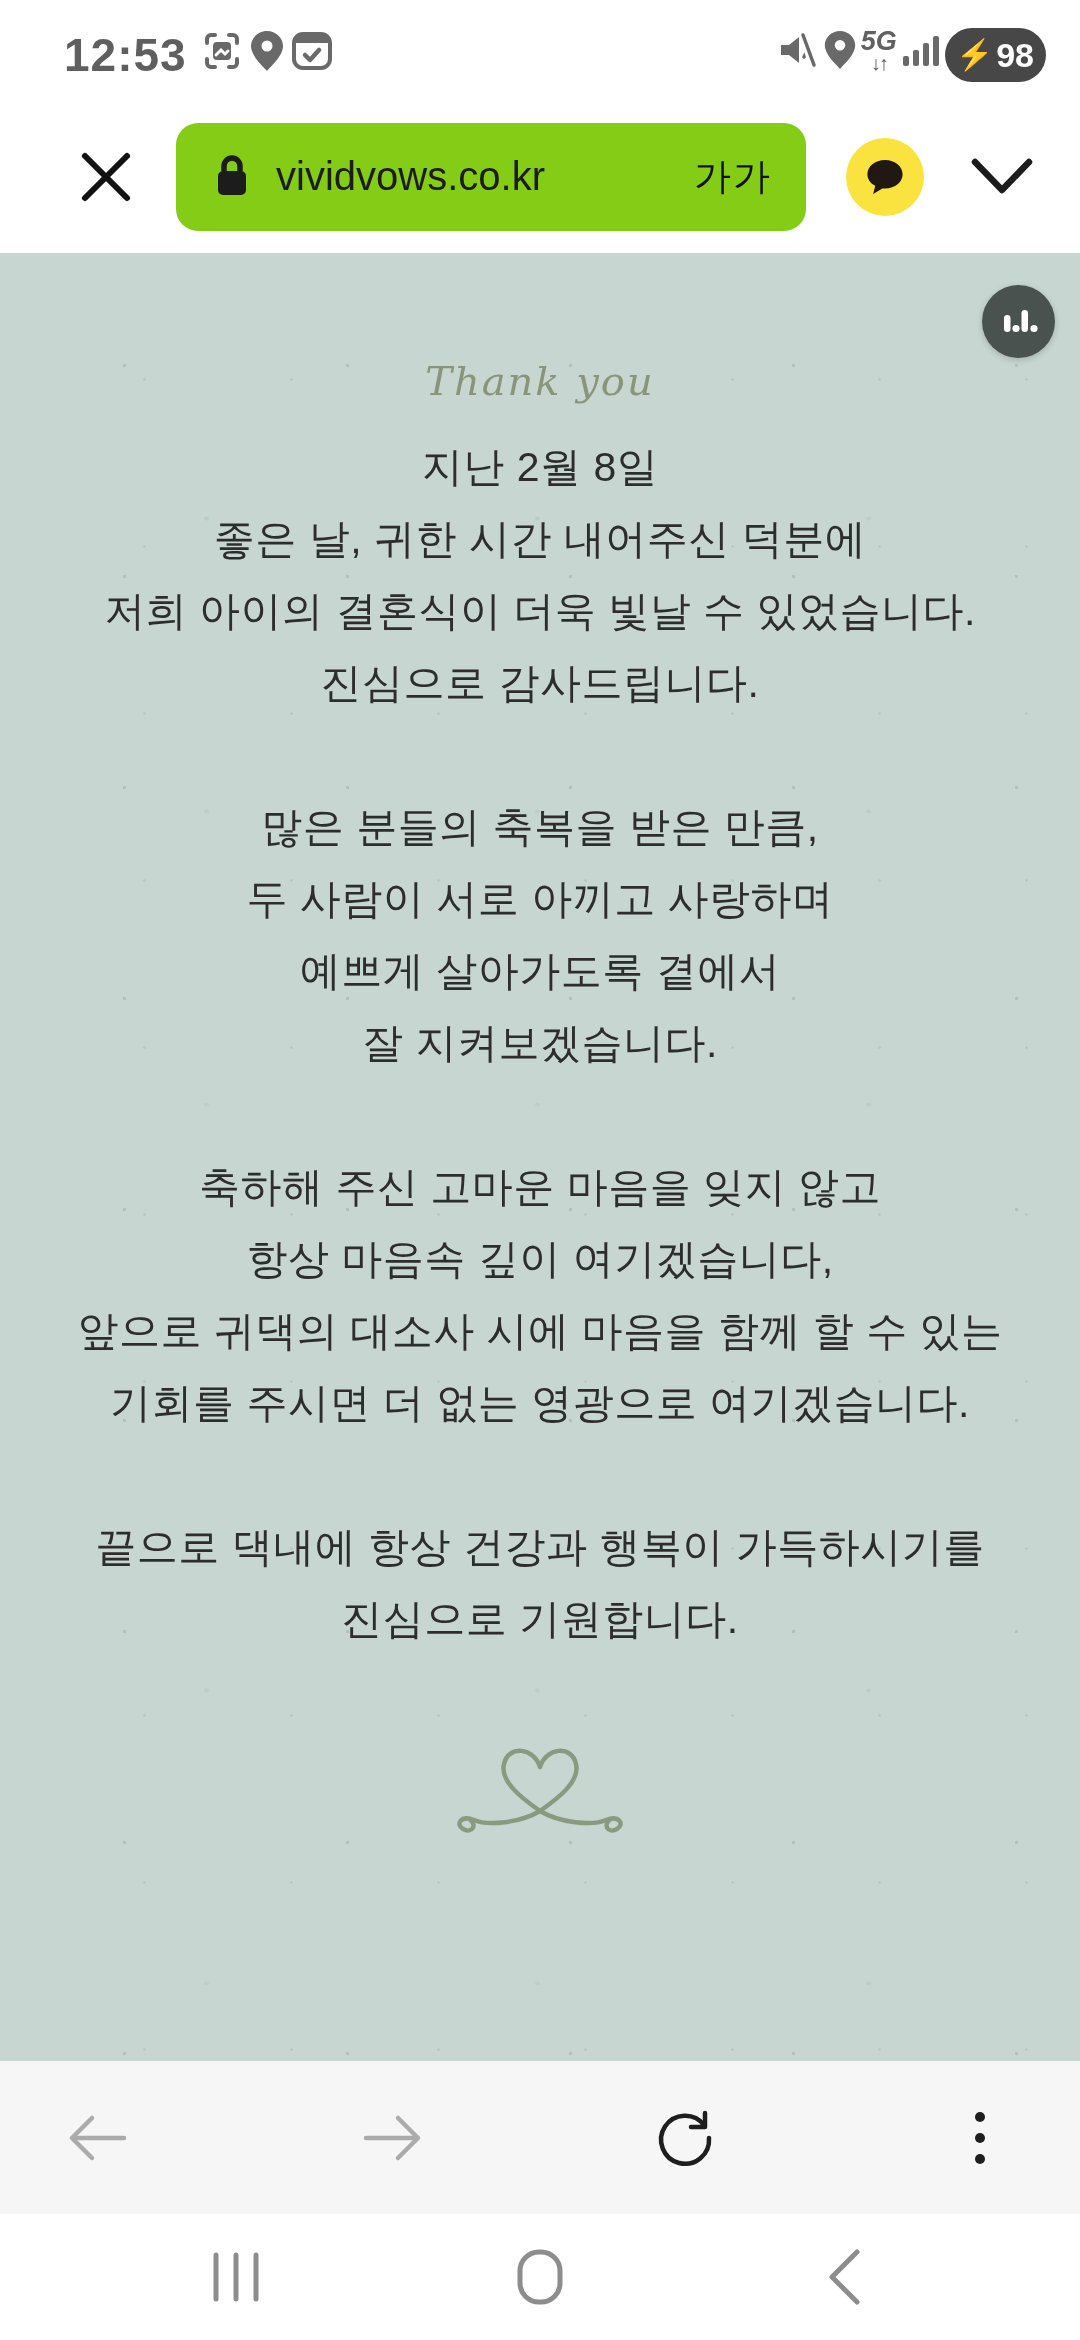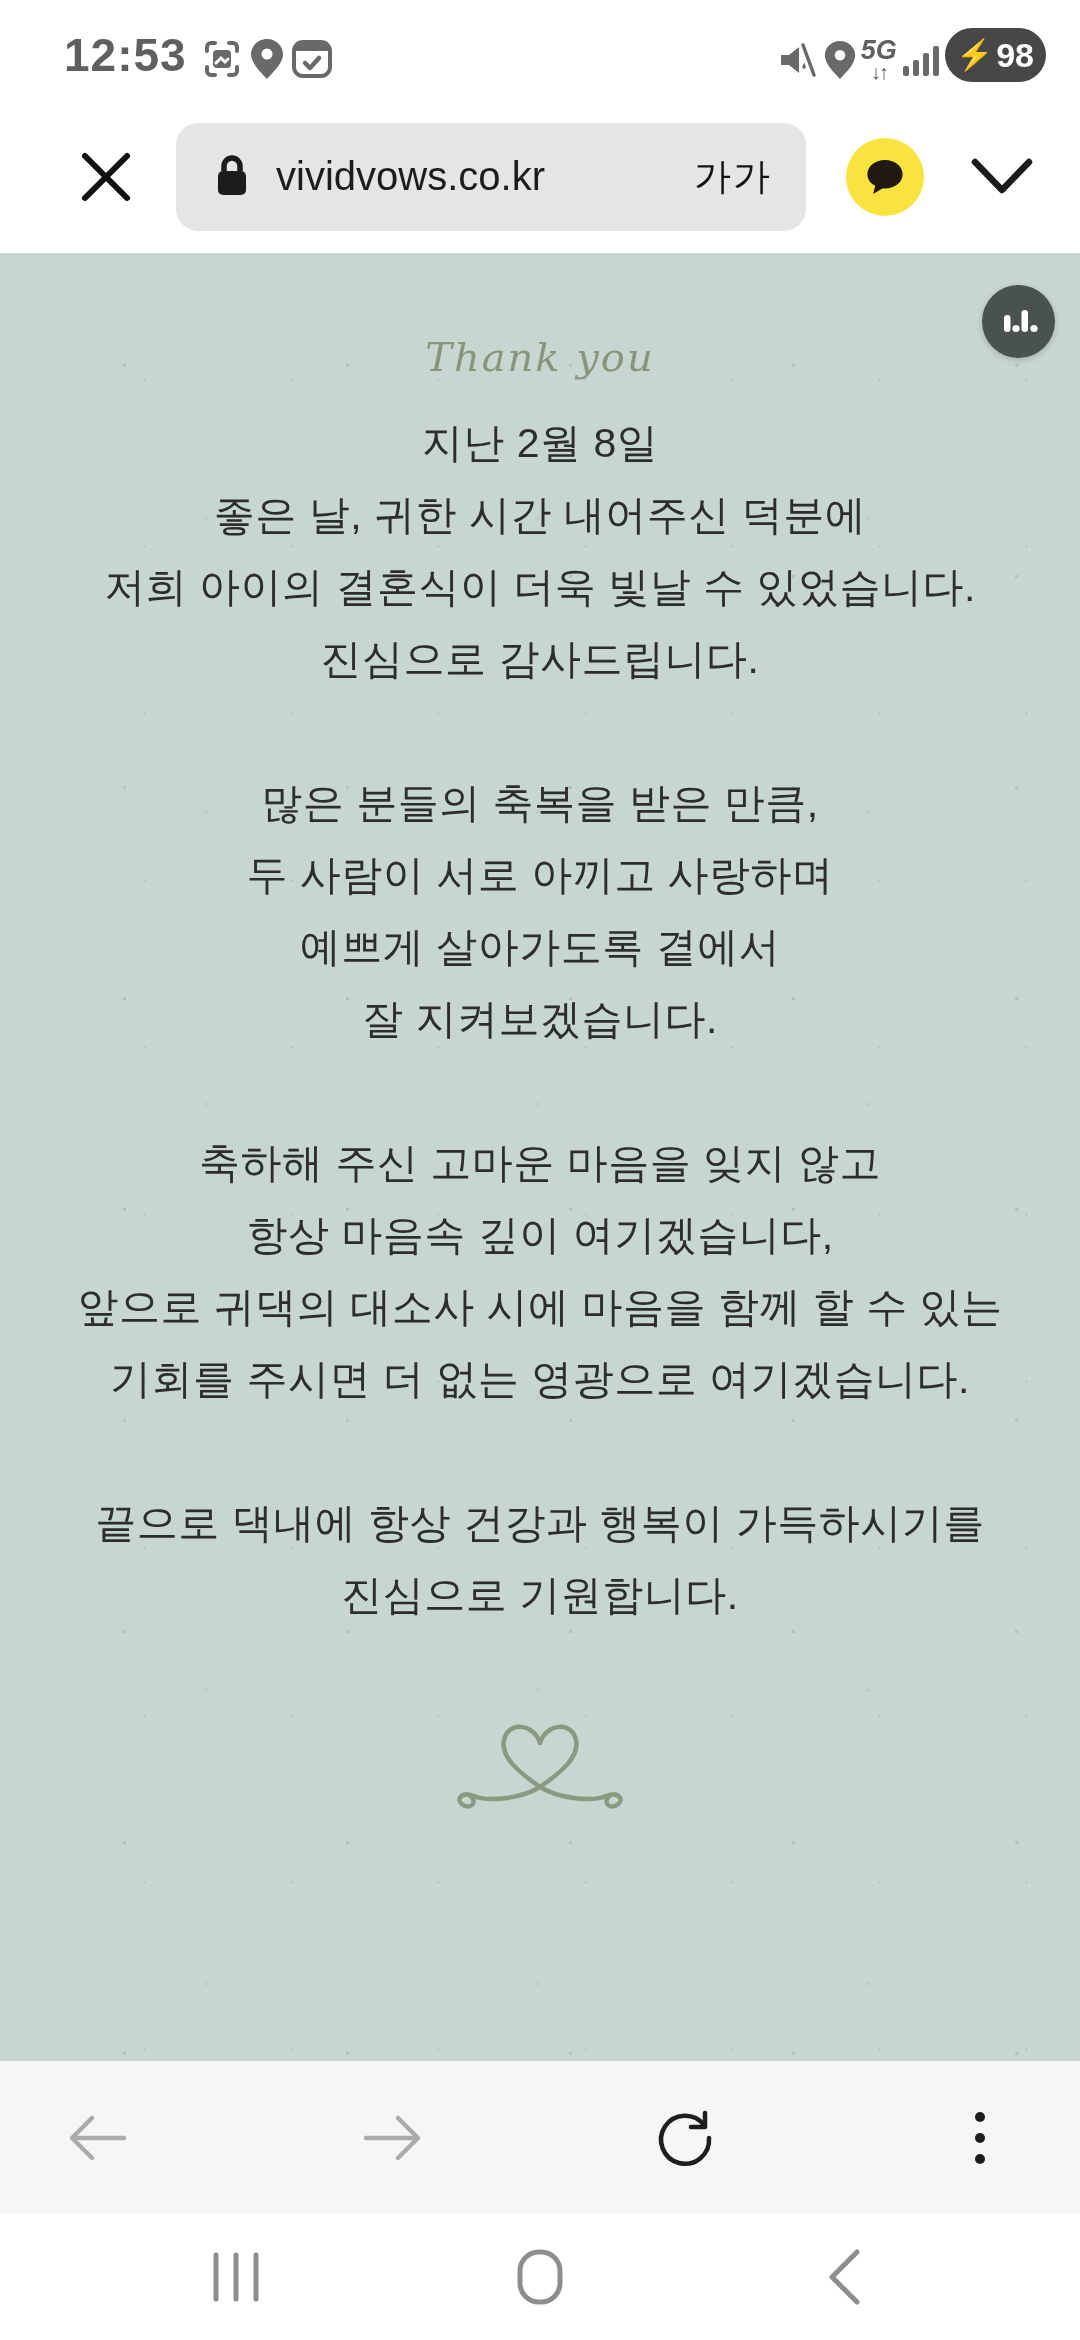--- a/index.html
+++ b/index.html
@@ -8,61 +8,61 @@
     position:relative;width:1080px;height:2340px;margin:0 auto;
     background:#ffffff;overflow:hidden;
     font-family:"Liberation Sans", sans-serif;
   }
   
   .status-bar{
     position:absolute;top:0;left:0;width:1080px;height:100px;
     display:flex;align-items:center;justify-content:space-between;
     padding:10px 34px 0 64px;background:#fff;
   }
-  .sb-left,.sb-right{display:flex;align-items:flex-end;gap:2px;}
+  .sb-left,.sb-right{display:flex;align-items:flex-start;gap:2px;}
   .sb-time{font-size:46px;font-weight:600;color:#5f5f5f;letter-spacing:1px;margin-right:10px;}
   .sb-icon{display:flex;align-items:center;}
   .net-5g{display:flex;flex-direction:column;align-items:center;line-height:1;color:#606060;}
   .net-5g .g-label{font-size:27px;font-weight:700;font-style:italic;}
   .net-5g .g-arrows{font-size:20px;letter-spacing:-2px;margin-top:-2px;}
   .battery-pill{
     display:flex;align-items:center;justify-content:center;gap:2px;
     min-width:98px;height:54px;border-radius:28px;background:#474747;
     color:#fff;font-size:34px;font-weight:700;padding:0 12px;
   }
   .bolt{font-size:30px;line-height:1;}
   
   .browser-bar{
     position:absolute;top:100px;left:0;width:1080px;height:153px;
     background:#fff;display:flex;align-items:center;
     padding:0 34px 0 66px;gap:30px;
   }
   .close-btn{flex:0 0 auto;display:flex;align-items:center;justify-content:center;width:80px;height:80px;}
   .url-pill{
-    flex:0 0 auto;width:630px;height:108px;background:#e5e5e5;border-radius:22px;
+    flex:0 0 auto;width:630px;height:108px;background:#84cc16;border-radius:22px;
     display:flex;align-items:center;padding:0 34px;gap:22px;
   }
   .url-text{flex:1;font-size:40px;color:#1c1c1c;letter-spacing:0;}
   .font-size-btn{font-size:37px;color:#111;font-weight:400;letter-spacing:2px;}
   .kakao-btn{
     flex:0 0 auto;width:78px;height:78px;border-radius:50%;background:#fae33e;
     display:flex;align-items:center;justify-content:center;margin-left:10px;
   }
   .collapse-btn{flex:0 0 auto;display:flex;align-items:center;justify-content:center;width:84px;height:84px;margin-left:6px;}
   
   .content{
     position:absolute;top:253px;left:0;width:1080px;height:1808px;
     background-color:#c7d6d0;
     background-image:
       radial-gradient(rgba(93,108,100,.20) 1.4px, transparent 2px),
       radial-gradient(rgba(93,108,100,.14) 1px, transparent 1.5px),
       radial-gradient(rgba(120,135,126,.12) 2px, transparent 2.6px);
     background-size:223px 211px,147px 167px,331px 293px;
     background-position:13px 7px,71px 43px,41px 119px;
-    text-align:center;padding-top:80px;overflow:hidden;
+    text-align:center;padding-top:104px;overflow:hidden;
   }
   .eyebrow{
     font-family:"DejaVu Serif", serif;font-style:italic;
     font-size:40px;color:#88957c;line-height:48px;margin-bottom:26px;
     letter-spacing:2px;
   }
   .page-title{
     font-size:47px;color:#95a28b;line-height:60px;margin-bottom:92px;
     letter-spacing:3px;font-weight:400;
   }

